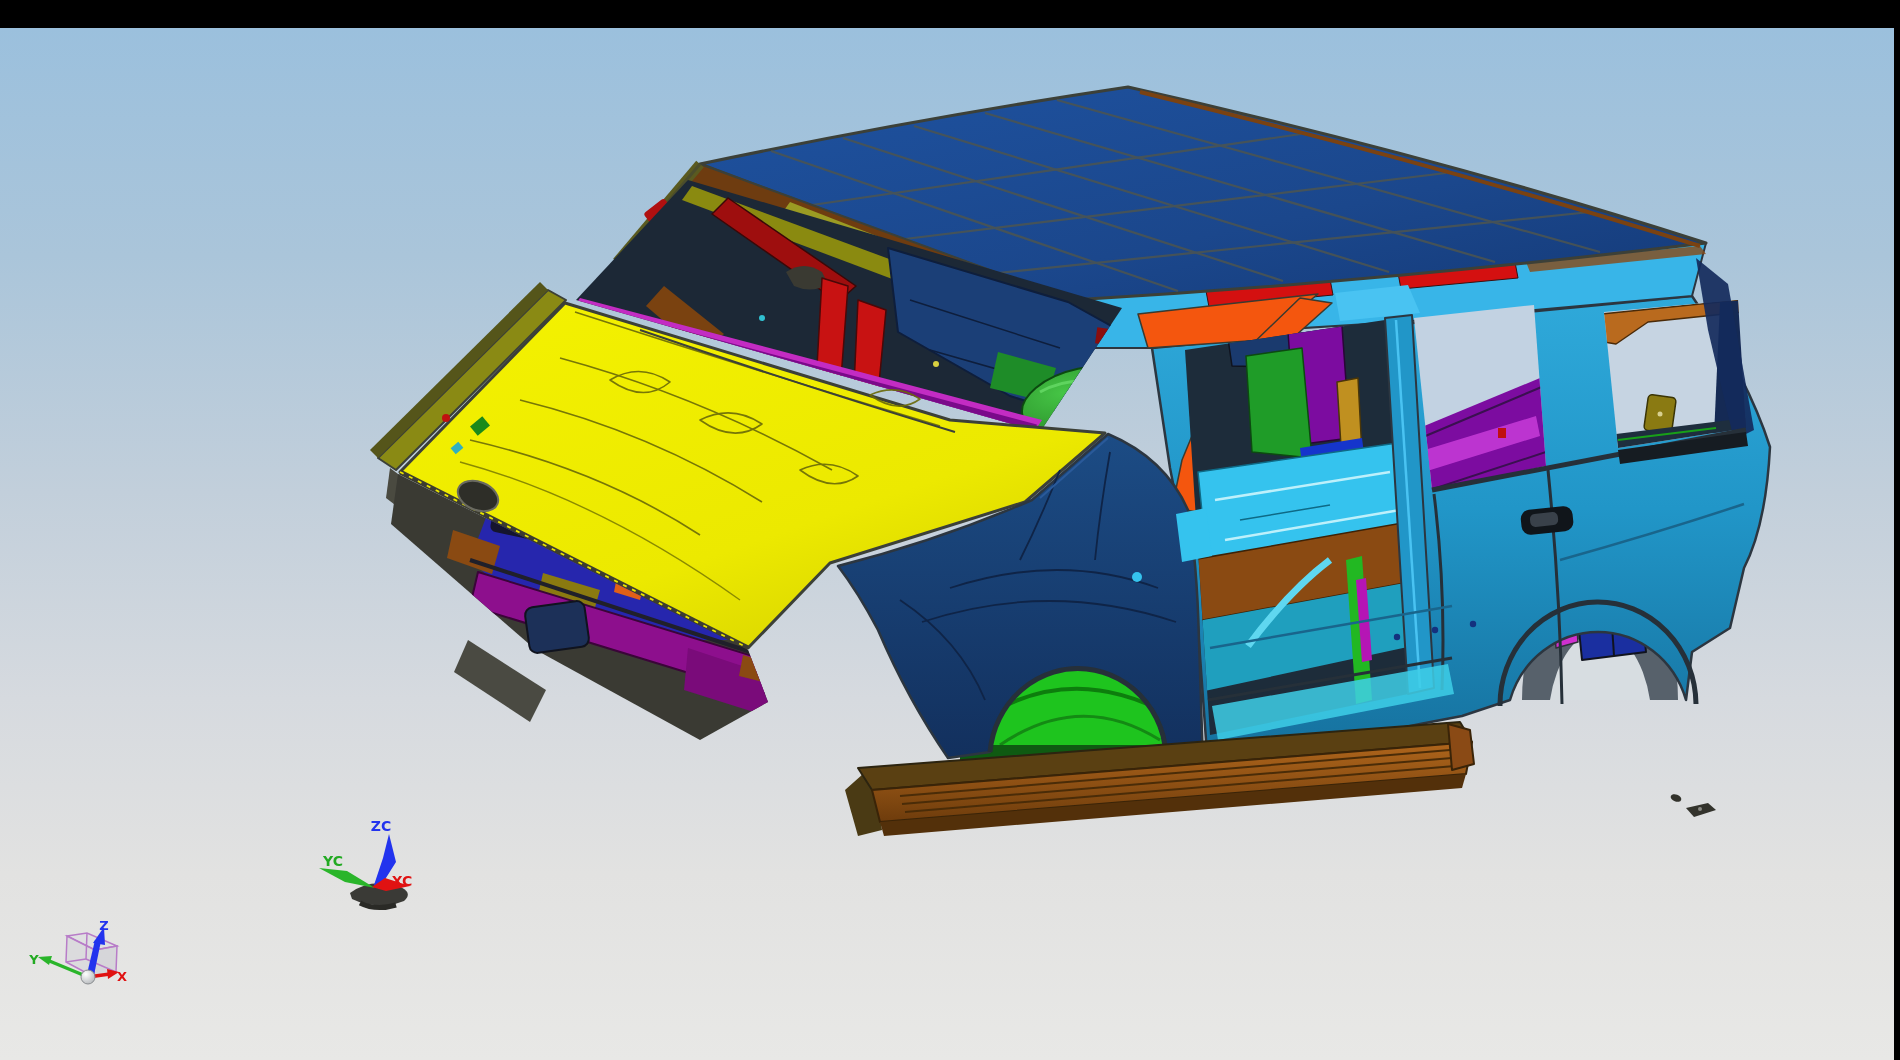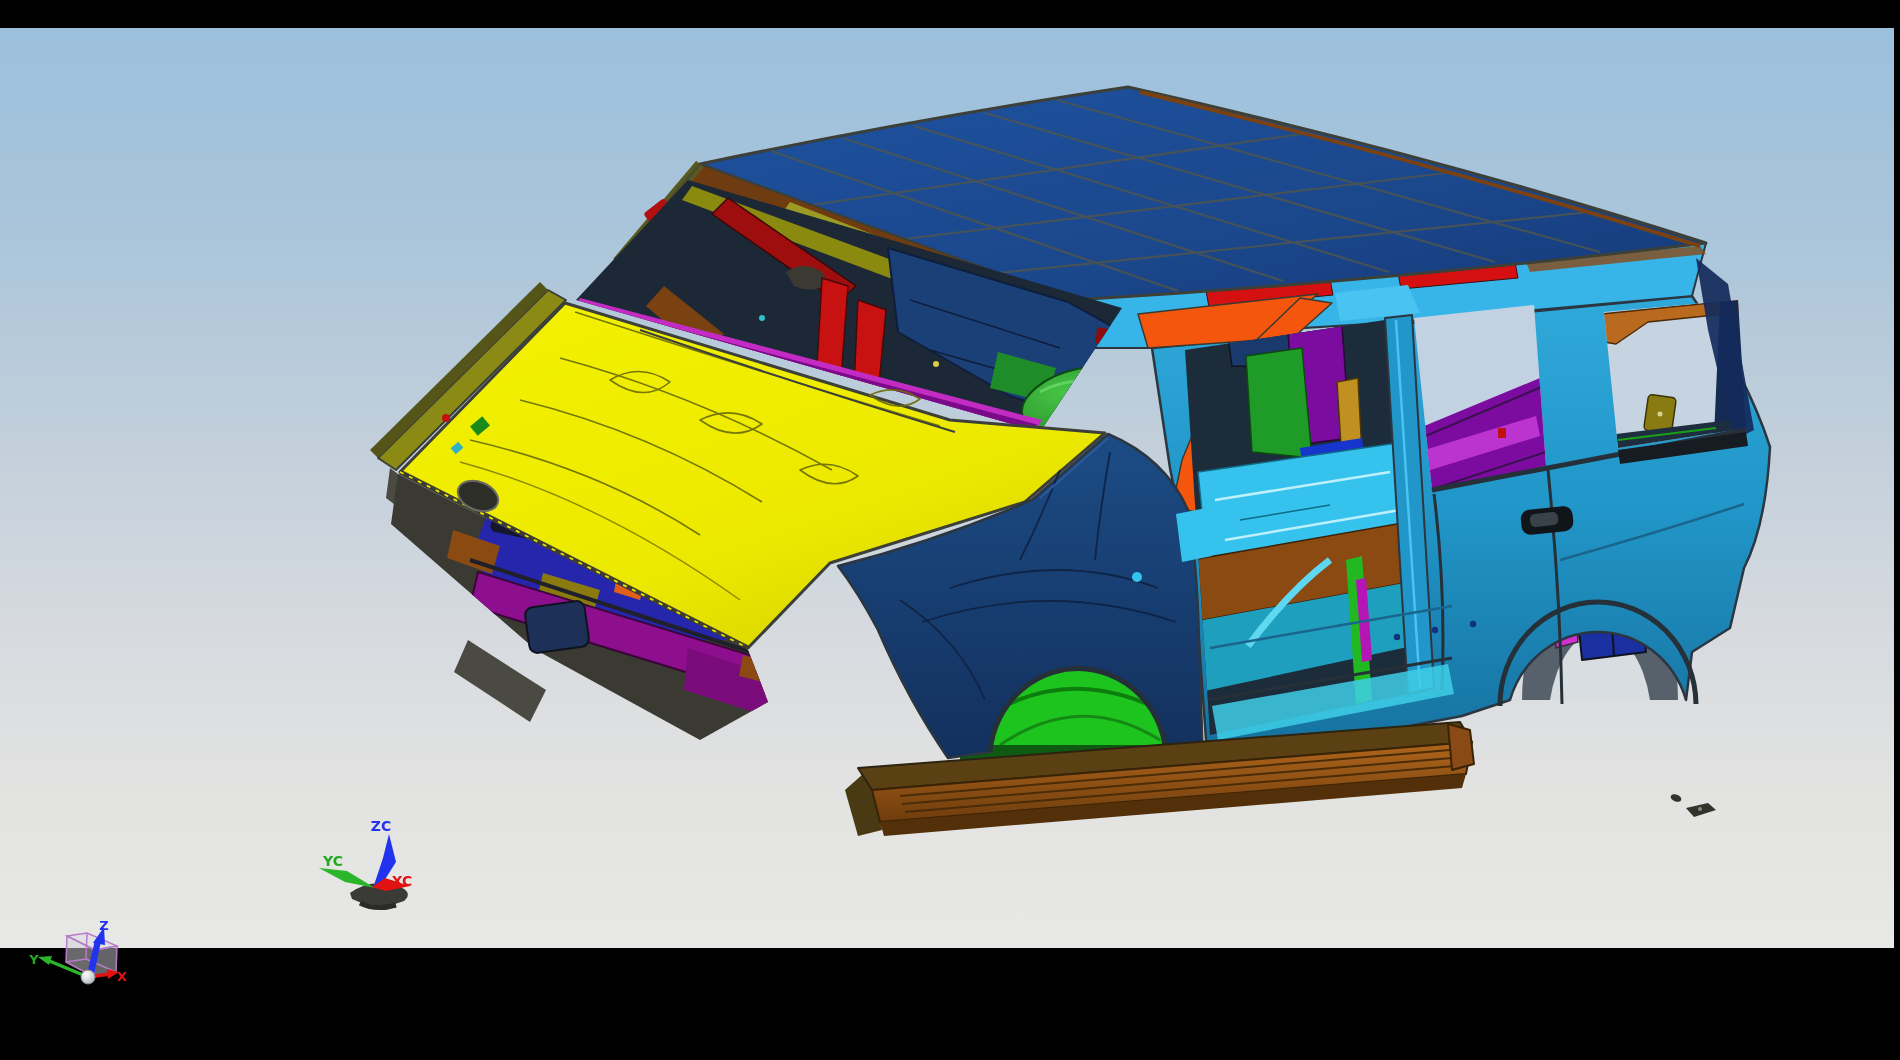--- a/index.html
+++ b/index.html
@@ -1,17 +1,17 @@
 <!DOCTYPE html>
 <html><head>
 <meta charset="utf-8">
 <style>
   html,body{margin:0;padding:0;width:1900px;height:1060px;overflow:hidden;
     font-family:"DejaVu Sans","Liberation Sans",sans-serif;background:#000;}
-  .viewport{position:absolute;left:0;top:28px;width:1894px;height:920px;
+  .viewport{position:absolute;left:0;top:28px;width:1894px;height:1032px;
     background:linear-gradient(180deg,#9bc0dd 0%,#aac5da 22%,#c2cfdb 45%,#d6dadf 65%,#e2e2e1 82%,#e8e8e6 100%);}
   .bar-top{position:absolute;left:0;top:0;width:1900px;height:28px;background:#000;}
   .bar-right{position:absolute;right:0;top:0;width:6px;height:1060px;background:#000;}
   svg{position:absolute;left:0;top:0;}
   text{font-family:"DejaVu Sans","Liberation Sans",sans-serif;font-weight:bold;}
 </style>
 </head>
 <body>
 
 <div class="bar-top"></div>

